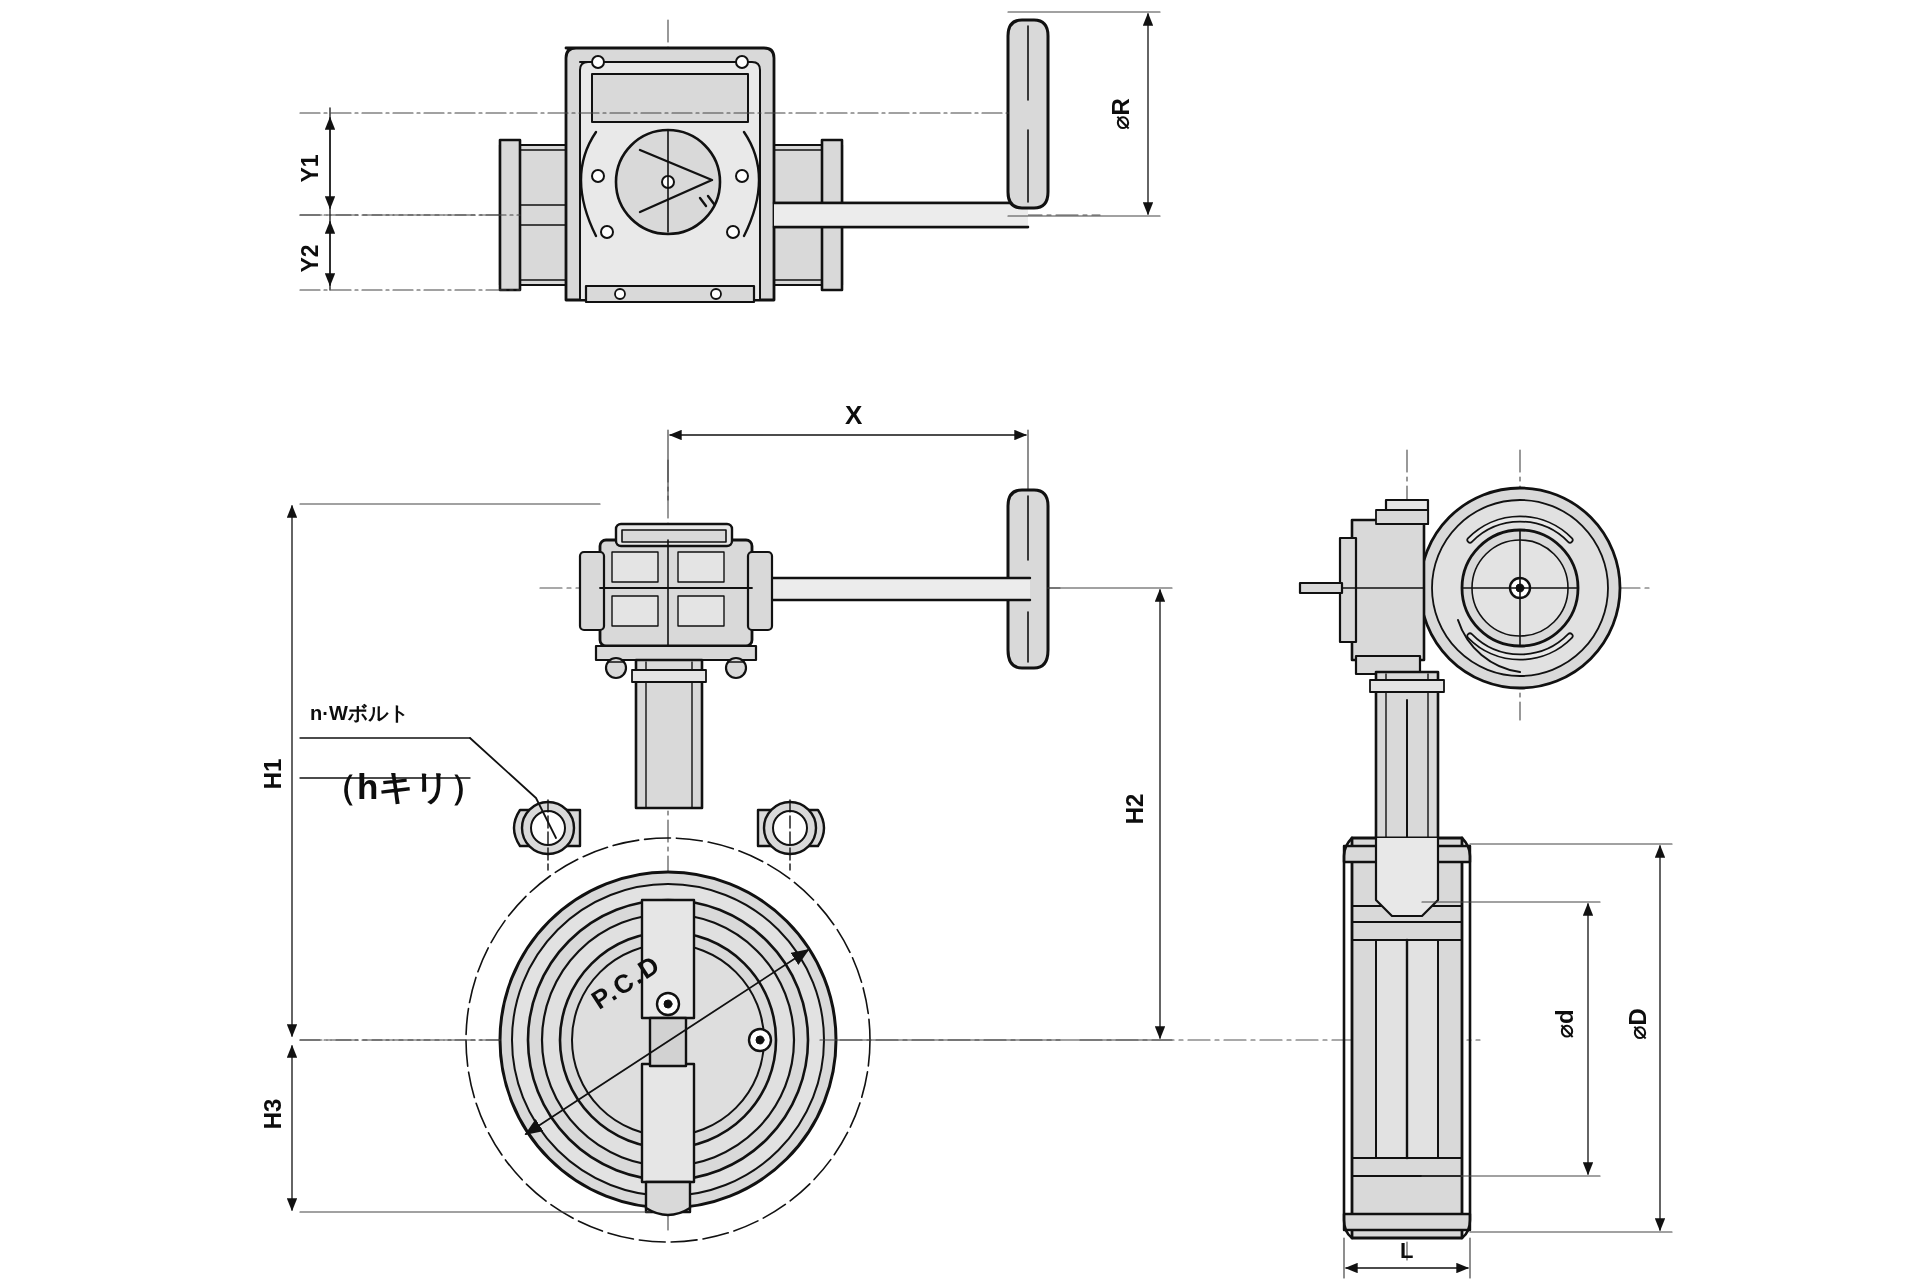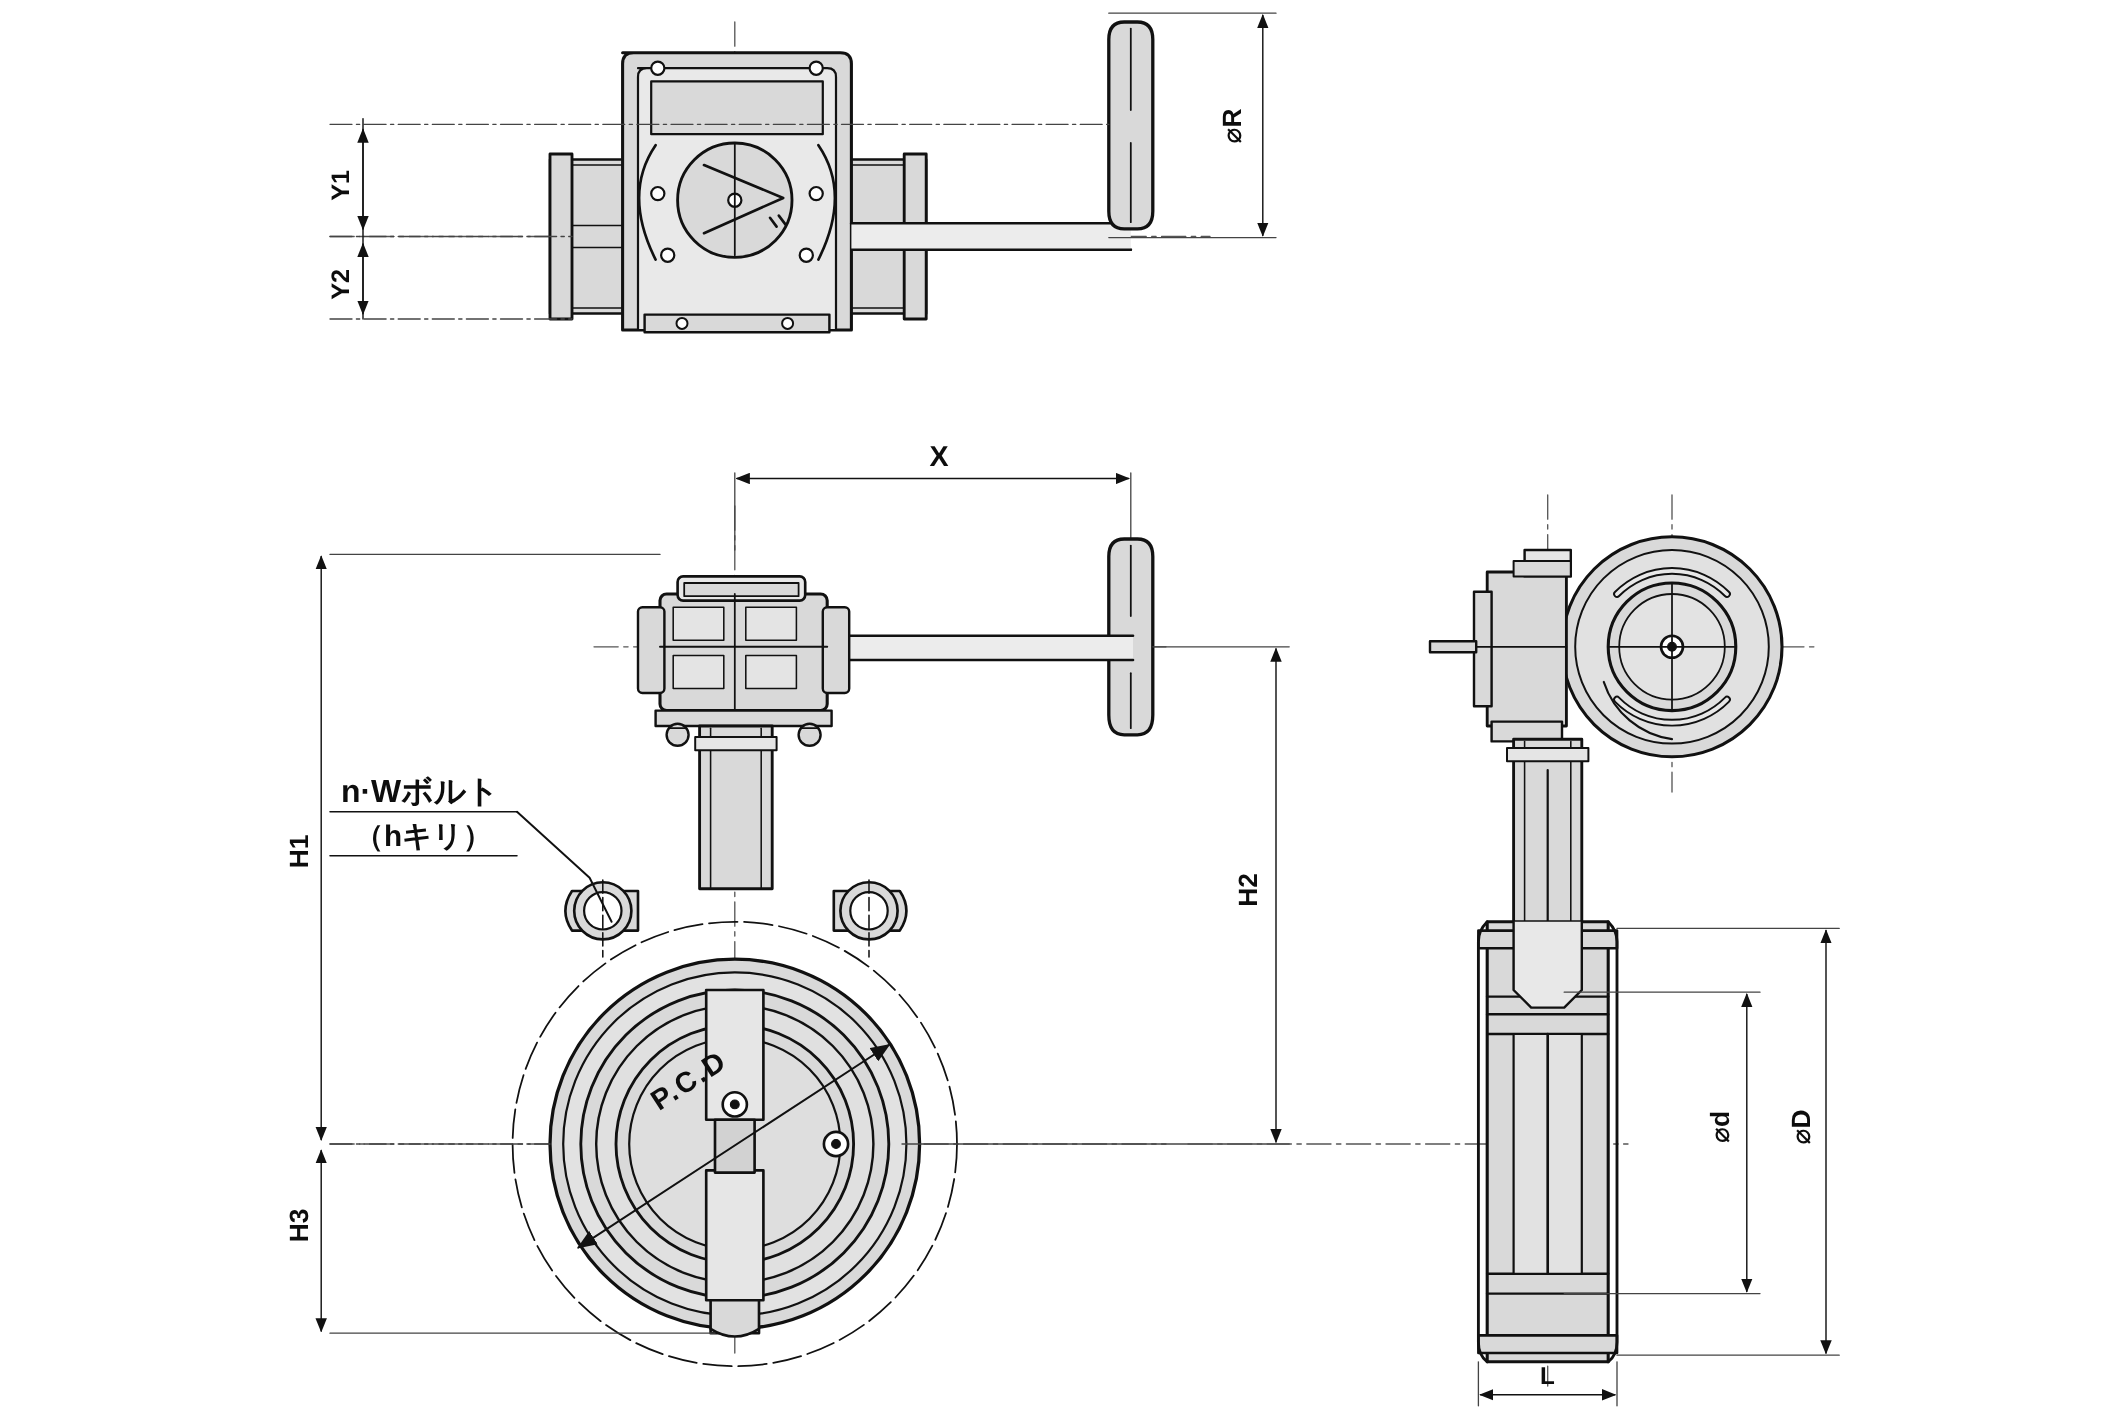--- a/index.html
+++ b/index.html
@@ -329,17 +329,17 @@
   <span class="lbl rot90" style="left:1120px;top:795px;font-size:24px;">H2</span>
 
   <span class="lbl rot90" style="left:1550px;top:1010px;font-size:24px;">⌀d</span>
 
   <span class="lbl rot90" style="left:1622px;top:1010px;font-size:24px;">⌀D</span>
 
   <span class="lbl" style="left:1400px;top:1238px;font-size:22px;">L</span>
 
   <span class="lbl" style="left:586px;top:990px;font-size:26px;transform:rotate(-33deg);transform-origin:left top;letter-spacing:2px;">P.C.D</span>
 
-  <span class="lbl" style="left:310px;top:700px;font-size:29px;">n·Wボルト</span>
-
-  <span class="lbl" style="left:322px;top:742px;font-size:27px;">（hキリ）</span>
+  <span class="lbl" style="left:310px;top:700px;font-size:20px;">n·Wボルト</span>
+
+  <span class="lbl" style="left:322px;top:764px;font-size:35px;">（hキリ）</span>
 
 </div>
 
 </body></html>

